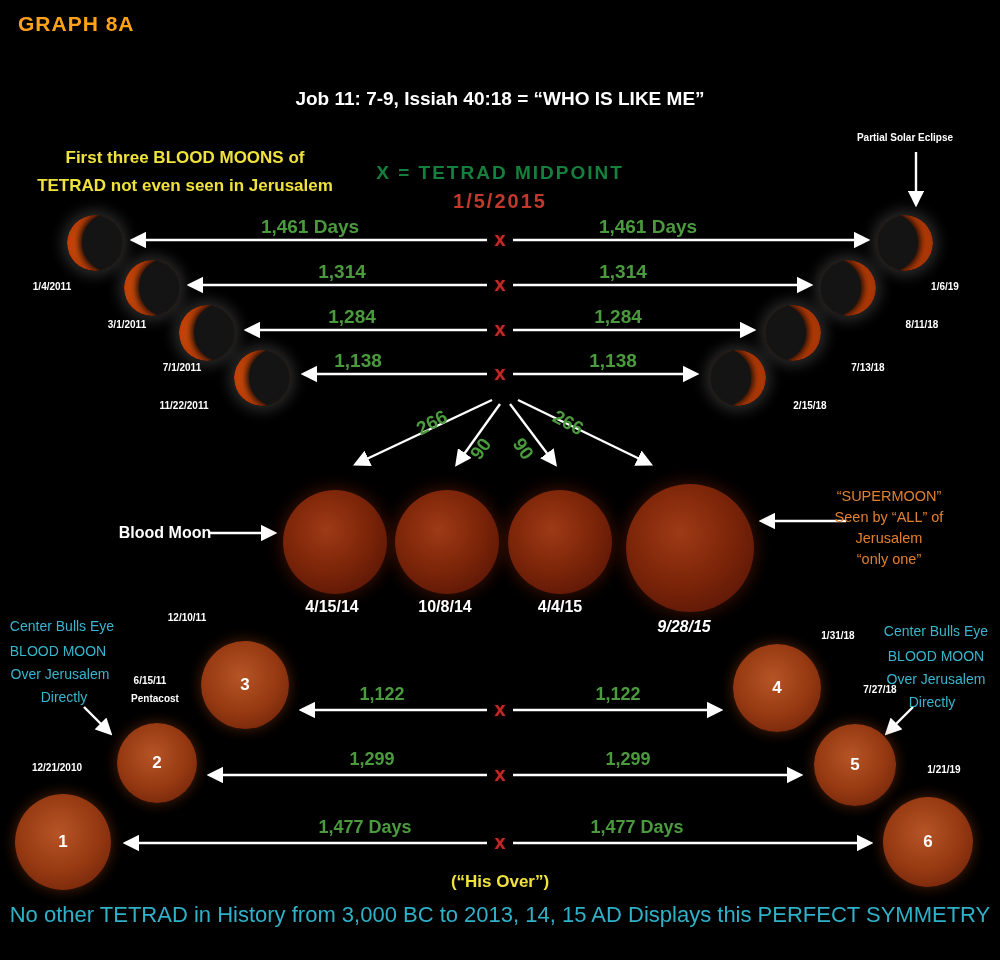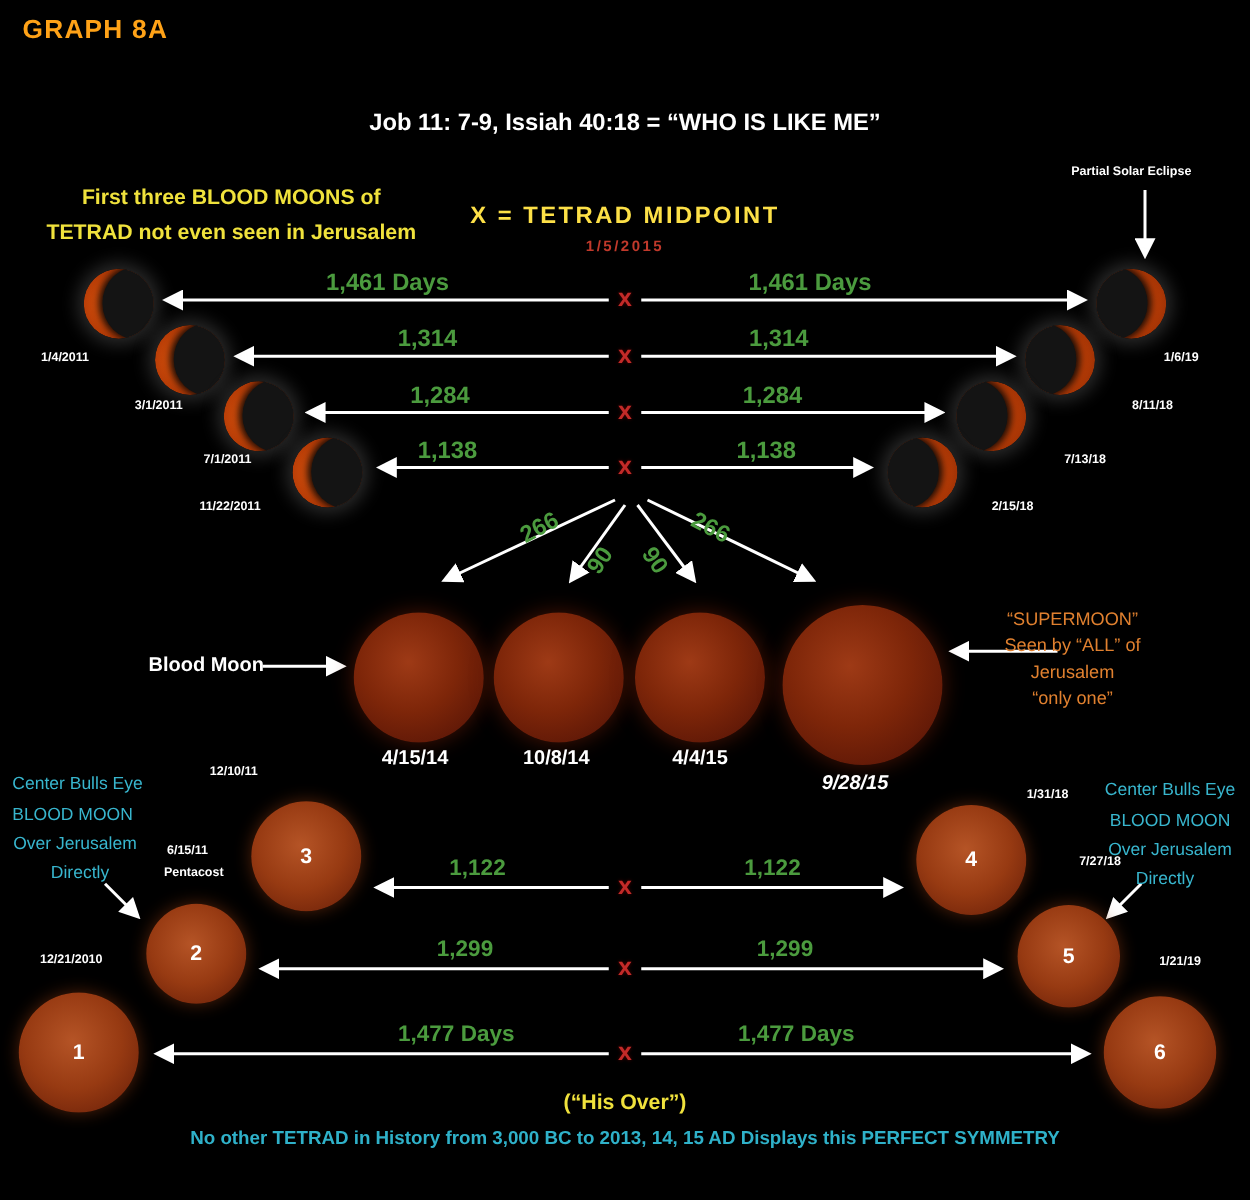--- a/index.html
+++ b/index.html
@@ -6,31 +6,31 @@
   .canvas {
     position:relative; width:1000px; height:952px; background:#000;
     font-family:"Liberation Sans", sans-serif; overflow:hidden;
   }
   .abs { position:absolute; }
   .t { position:absolute; transform:translateX(-50%); white-space:nowrap; text-align:center; }
   .graph-label { color:#FFA217; font-weight:bold; font-size:21px; letter-spacing:1px; }
   .title { color:#1E96B4; font-weight:bold; font-size:43px; letter-spacing:1px; }
   .subtitle { color:#ffffff; font-weight:bold; font-size:19px; }
   .ynote { color:#F0E23C; font-weight:bold; font-size:17px; }
-  .rednote { color:#fde047; font-weight:bold; font-size:19px; letter-spacing:2px; }
-  .rednote2 { color:#C0392B; font-weight:bold; font-size:12px; letter-spacing:2px; }
+  .rednote { color:#15803d; font-weight:bold; font-size:19px; letter-spacing:2px; }
+  .rednote2 { color:#C0392B; font-weight:bold; font-size:20px; letter-spacing:2px; }
   .g { color:#4B9B3E; font-weight:bold; font-size:19px; }
   .g2 { color:#4B9B3E; font-weight:bold; font-size:18px; }
   .d { color:#ffffff; font-weight:bold; font-size:10px; }
   .d2 { color:#ffffff; font-weight:bold; font-size:16px; }
   .tn { color:#38B6CE; font-size:14px; }
-  .on { color:#E0802F; font-size:14.5px; }
+  .on { color:#E0802F; font-size:14.5px;margin-left:31px; }
   .xm { color:#C22A28; font-weight:bold; font-size:20px; text-shadow:0 0 3px #500; }
   .white-label { color:#ffffff; font-weight:bold; font-size:16px; }
-  .teal-bottom { color:#2FB1C9; font-weight:bold; font-size:15px; }
+  .teal-bottom { color:#2FB1C9; font-weight:normal; font-size:22px; }
 
   .eclipse { position:absolute; width:56px; height:56px; border-radius:50%; background:#141414;
     overflow:hidden; box-shadow:0 0 14px 5px rgba(190,190,190,0.22); }
   .eclipse::before { content:""; position:absolute; inset:0; border-radius:50%;
     background:radial-gradient(circle at 40% 50%, #e2590f 0%, #b33a06 60%, #8a2a04 100%); }
   .eclipse::after { content:""; position:absolute; top:-3%; left:26%; width:104%; height:104%;
     border-radius:50%; background:#141414; box-shadow:-2px 0 6px 1px rgba(5,5,5,0.9); }
   .eclipse.flip::after { left:auto; right:26%; box-shadow:2px 0 6px 1px rgba(5,5,5,0.9); }
 
   .bloodmoon { position:absolute; border-radius:50%;

